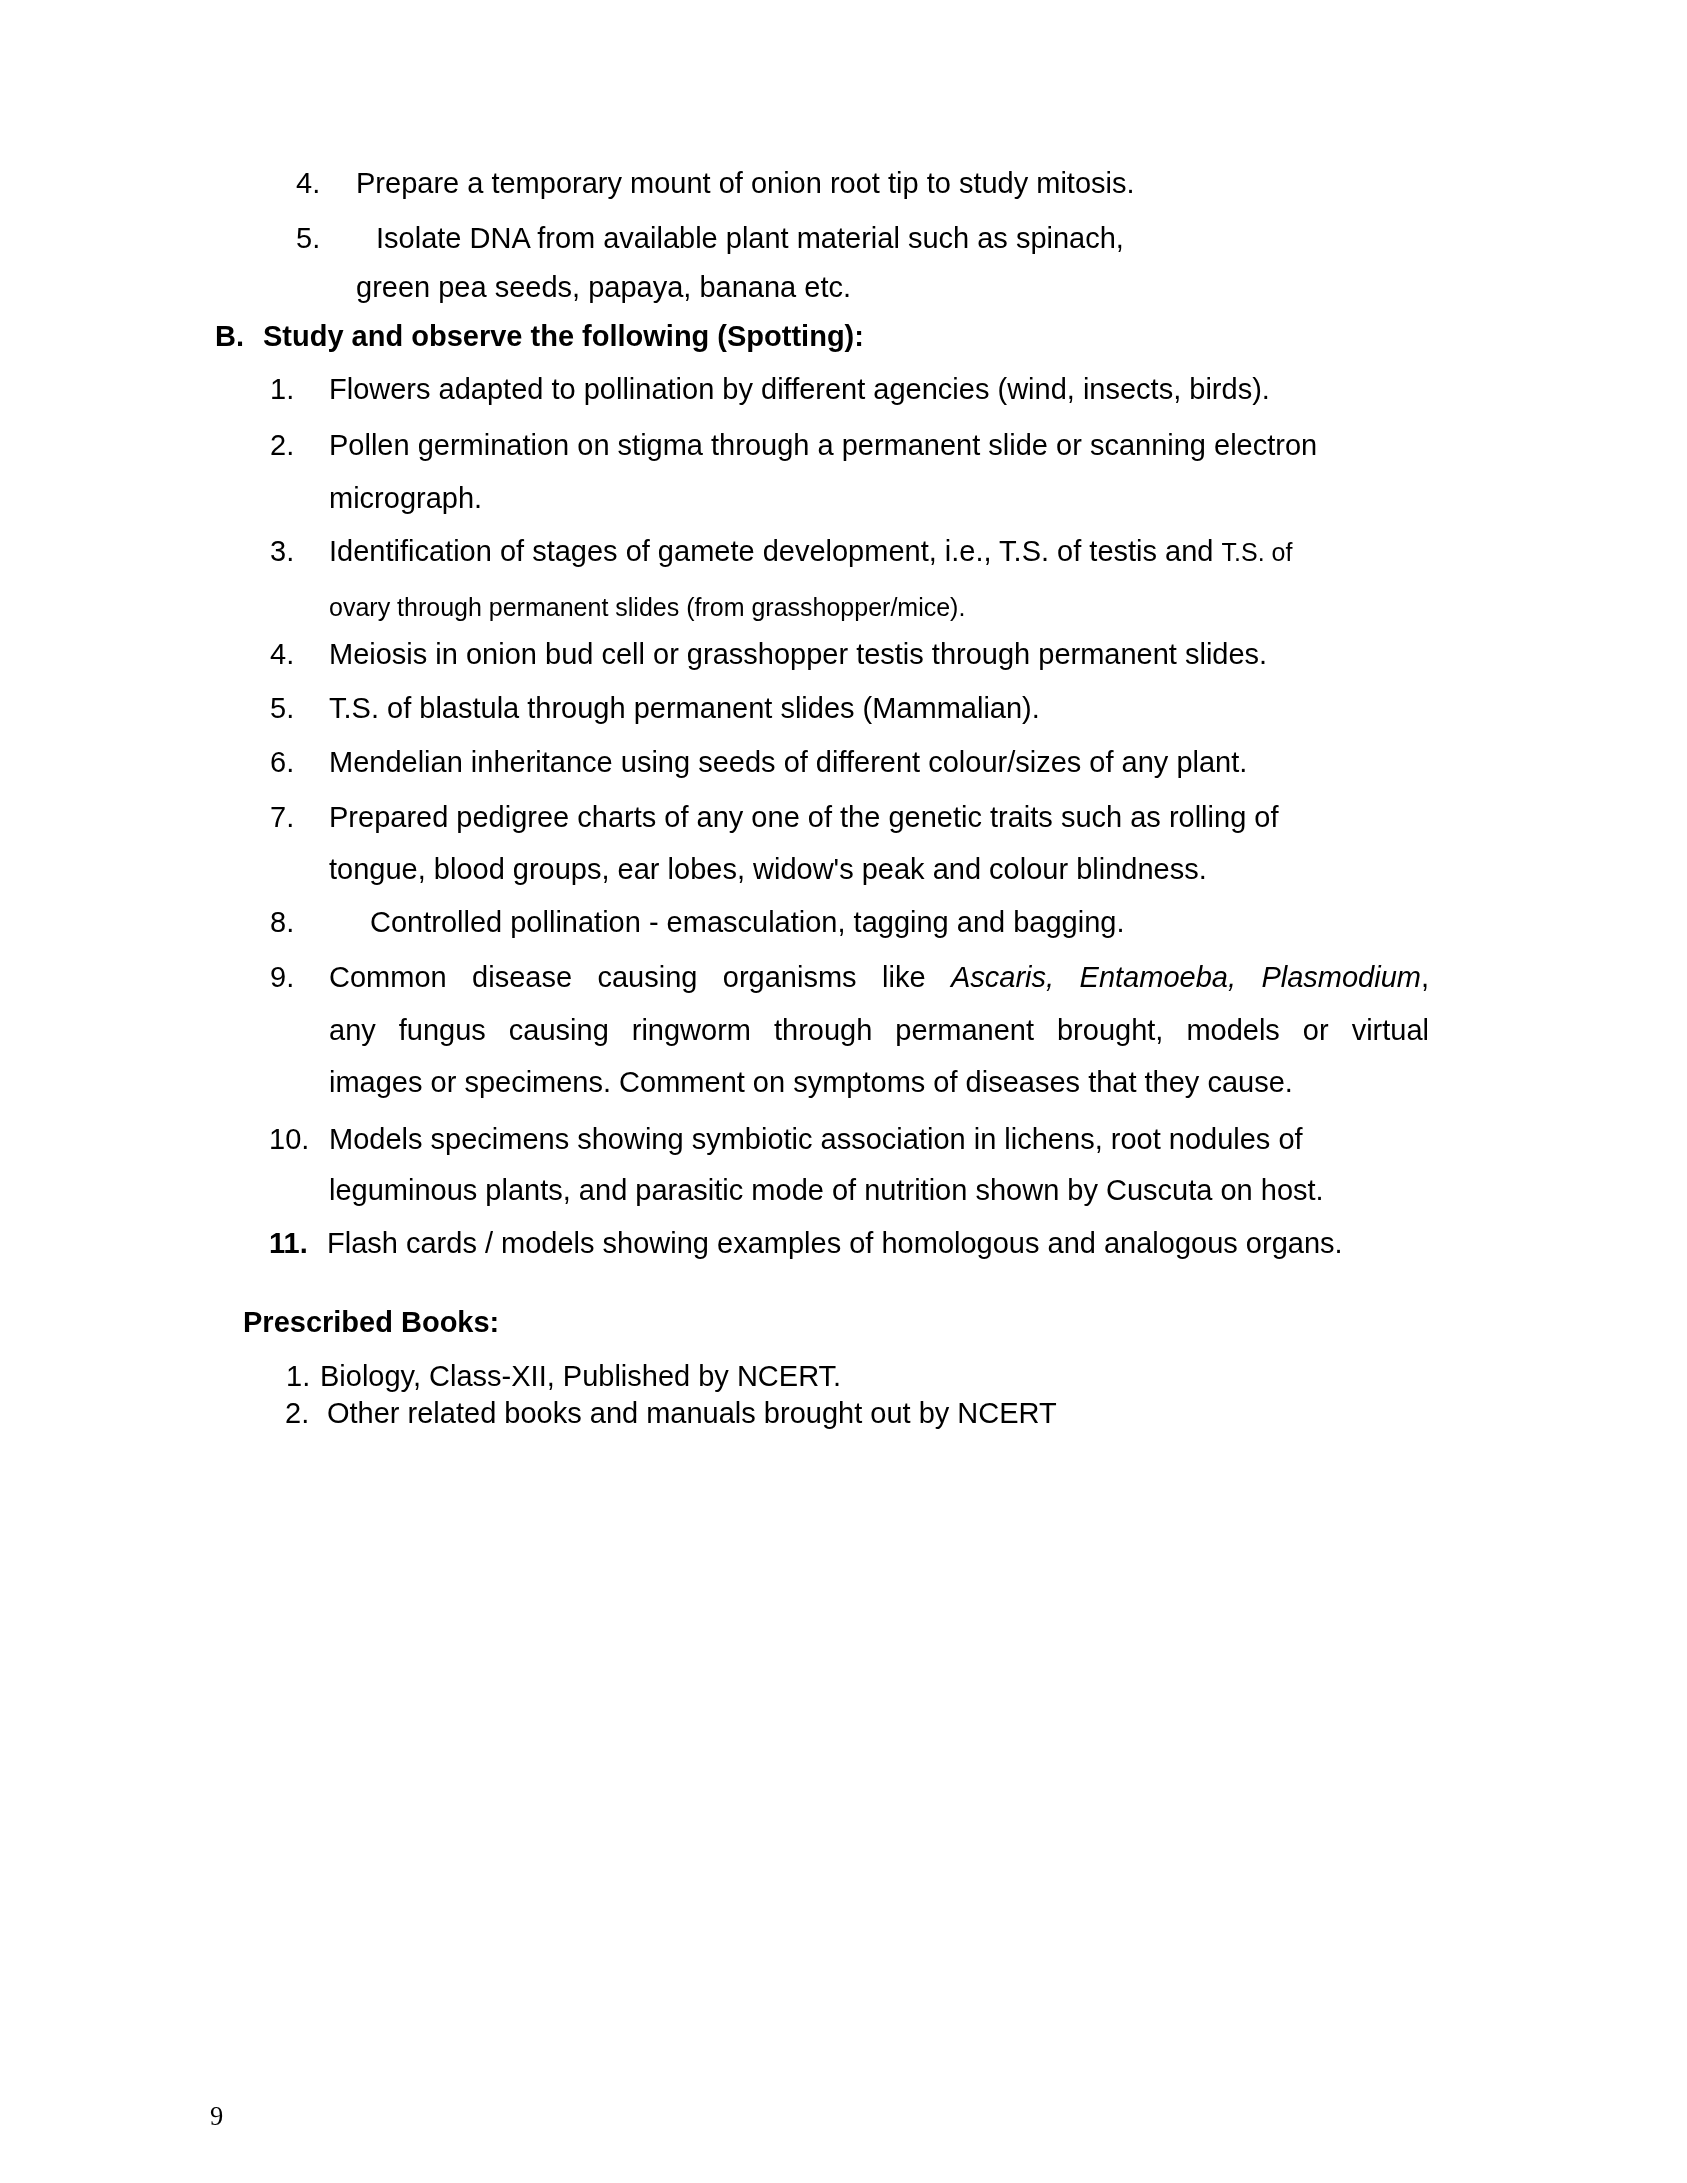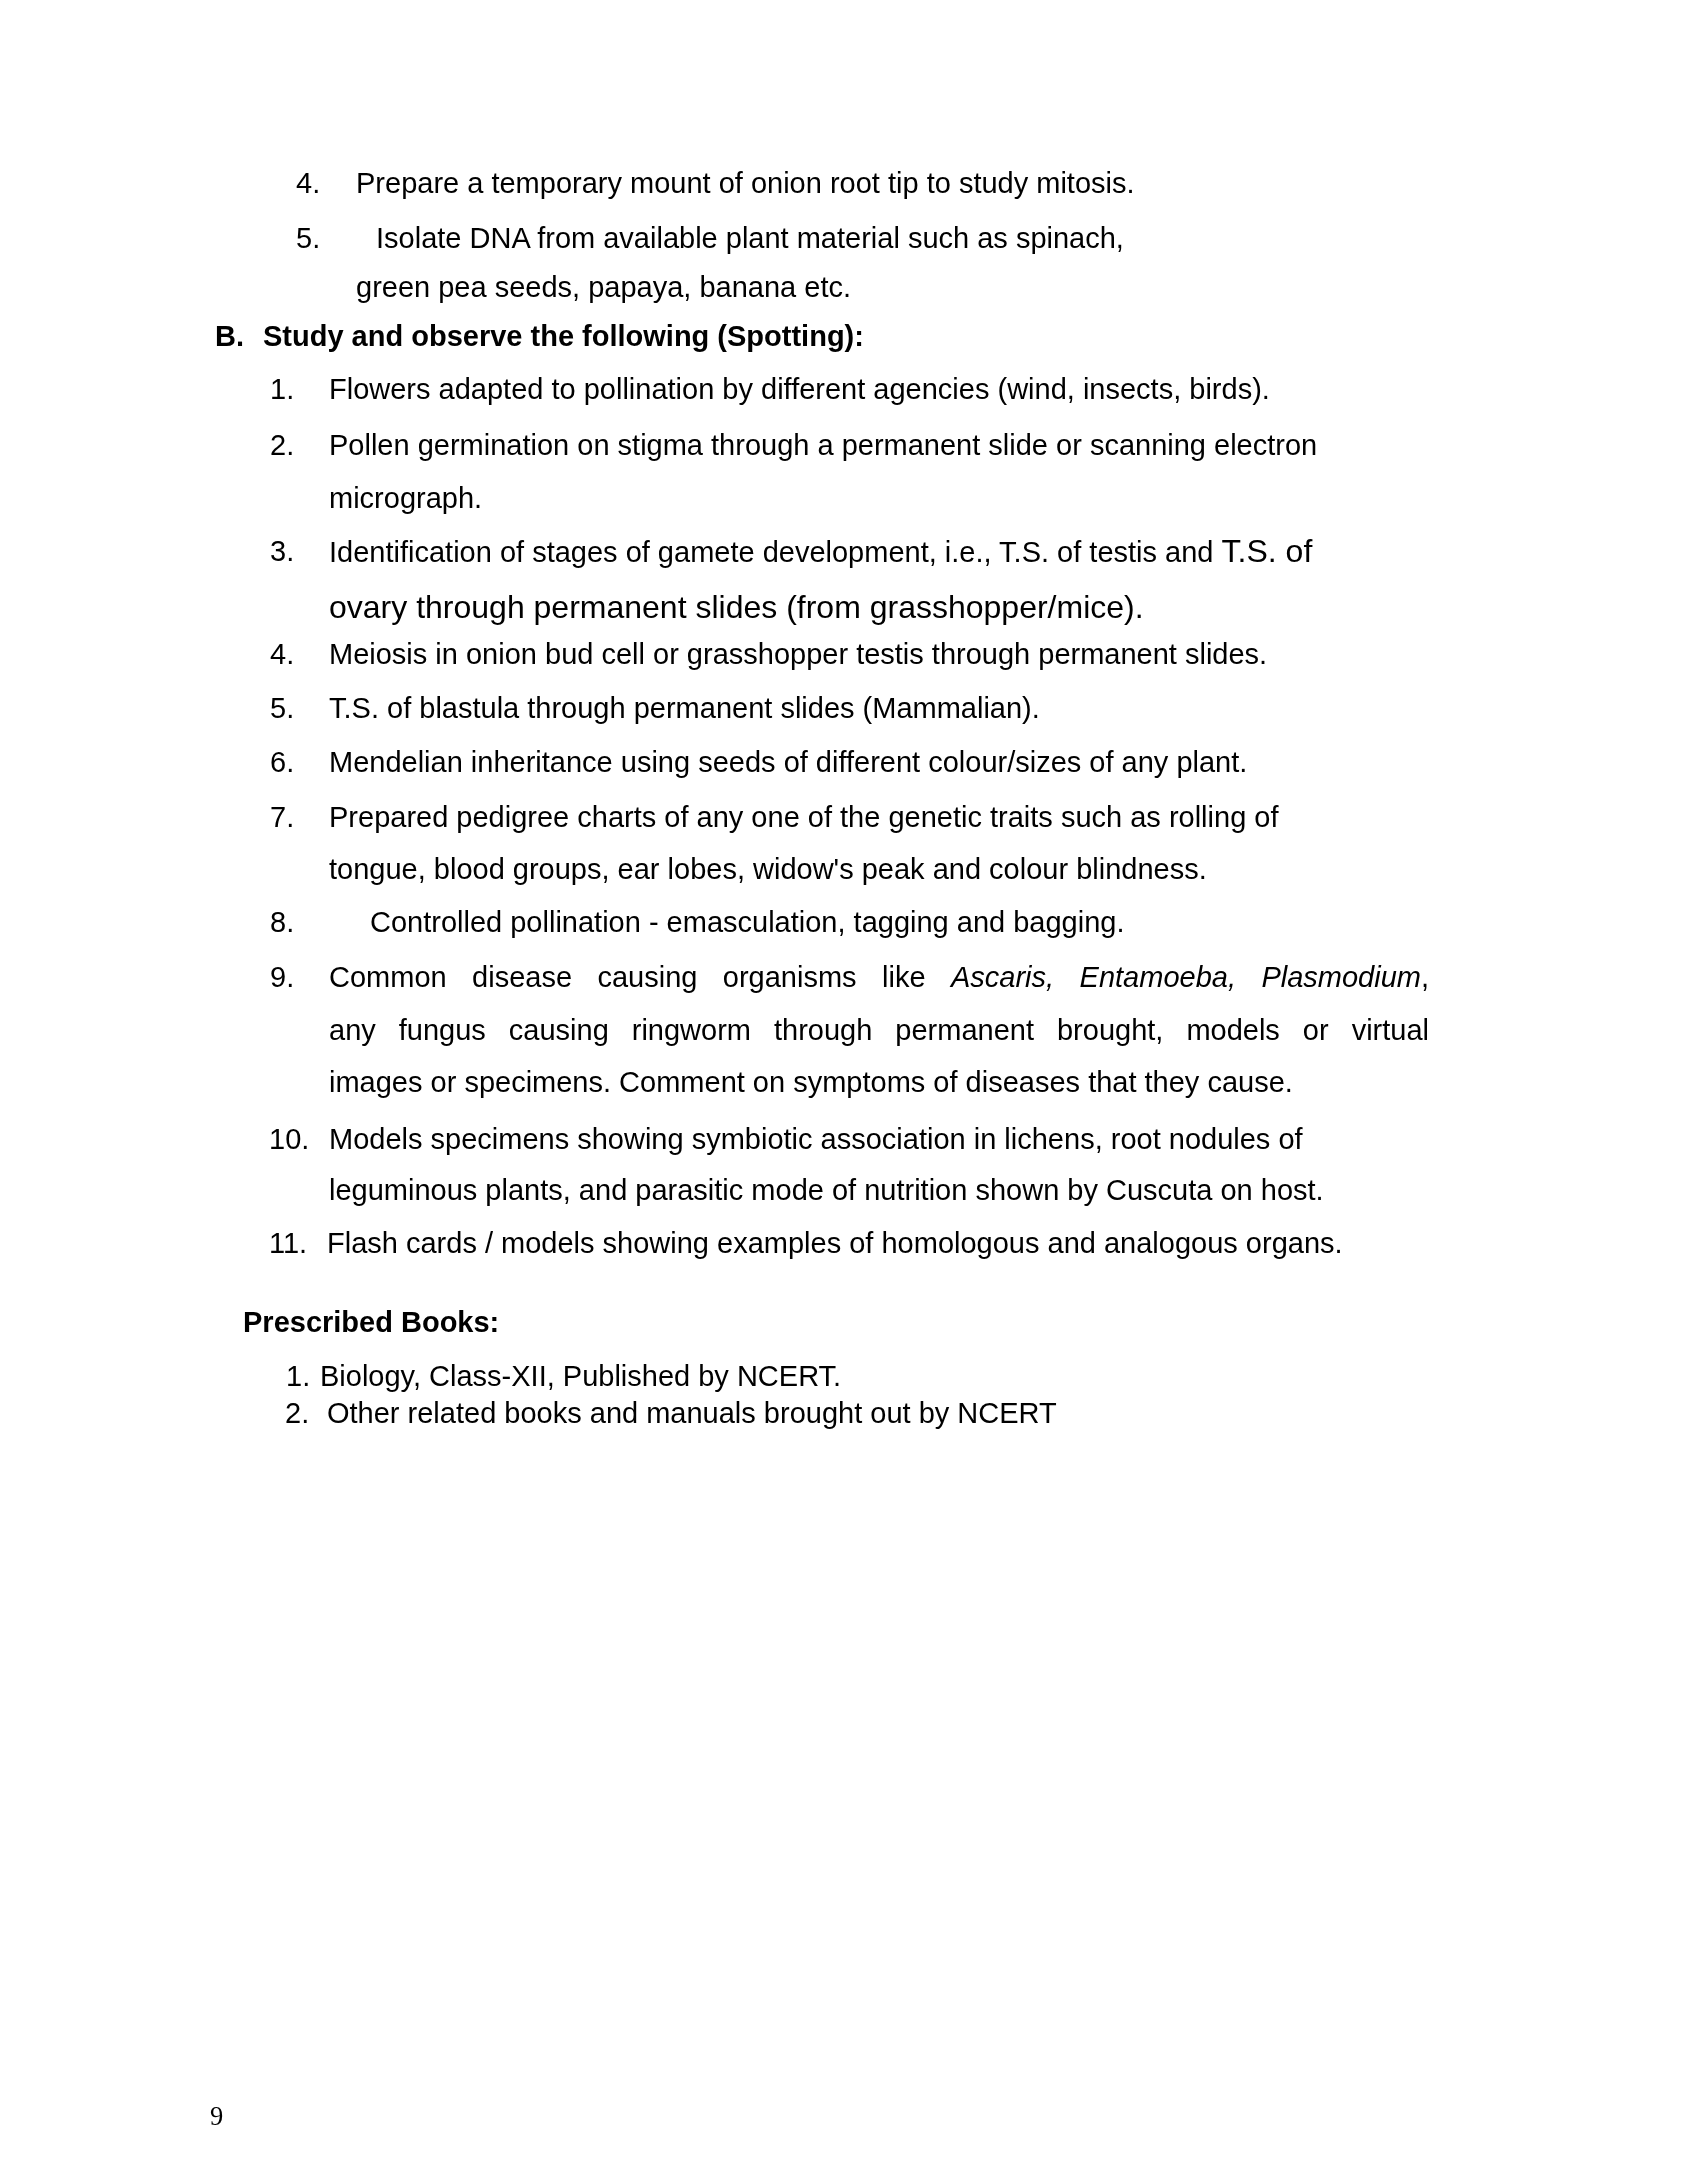--- a/index.html
+++ b/index.html
@@ -1,21 +1,21 @@
 <!DOCTYPE html>
 <html style="font-size:10.6px"><head>
 <meta charset="utf-8">
 <style>
   html, body { margin:0; padding:0; background:#ffffff; }
   body { width:1687px; height:2183px; position:relative; overflow:hidden;
          font-family:"Liberation Sans", sans-serif; color:#000; }
   .ln { position:absolute; font-size:29px; line-height:29px; white-space:nowrap; }
   .num { position:absolute; font-size:29px; line-height:29px; white-space:nowrap; }
   .bold { font-weight:bold; }
-  .small { font-size:32px; }
+  .small { font-size:25px; }
   .just { white-space:normal; text-align:justify; text-align-last:justify; }
   .pg { position:absolute; font-family:"Liberation Serif", serif; font-size:26.5px; line-height:26.5px; }
 </style>
 </head>
 <body>
 
 <div>
   <span class="num" style="left:296px; top:169px;">4.</span>
   <span class="ln" style="left:356px; top:169px;">Prepare a temporary mount of onion root tip to study mitosis.</span>
 </div>
@@ -88,21 +88,21 @@
   <span class="ln" style="left:329px; top:1068px;">images or specimens. Comment on symptoms of diseases that they cause.</span>
 </div>
 
 <div>
   <span class="num" style="left:269px; top:1125px;">10.</span>
   <span class="ln" style="left:329px; top:1125px;">Models specimens showing symbiotic association in lichens, root nodules of</span>
   <span class="ln" style="left:329px; top:1176px;">leguminous plants, and parasitic mode of nutrition shown by Cuscuta on host.</span>
 </div>
 
 <div>
-  <span class="num" style="left:269px; top:1229px;">11.</span>
+  <span class="num" style="left:269px; top:1229px;font-weight:bold;">11.</span>
   <span class="ln" style="left:327px; top:1229px;">Flash cards / models showing examples of homologous and analogous organs.</span>
 </div>
 
 <div>
   <span class="ln bold" style="left:243px; top:1308px;">Prescribed Books:</span>
   <div>
     <span class="num" style="left:286px; top:1362px;">1.</span>
     <span class="ln" style="left:320px; top:1362px;">Biology, Class-XII, Published by NCERT.</span>
   </div>
   <div>

